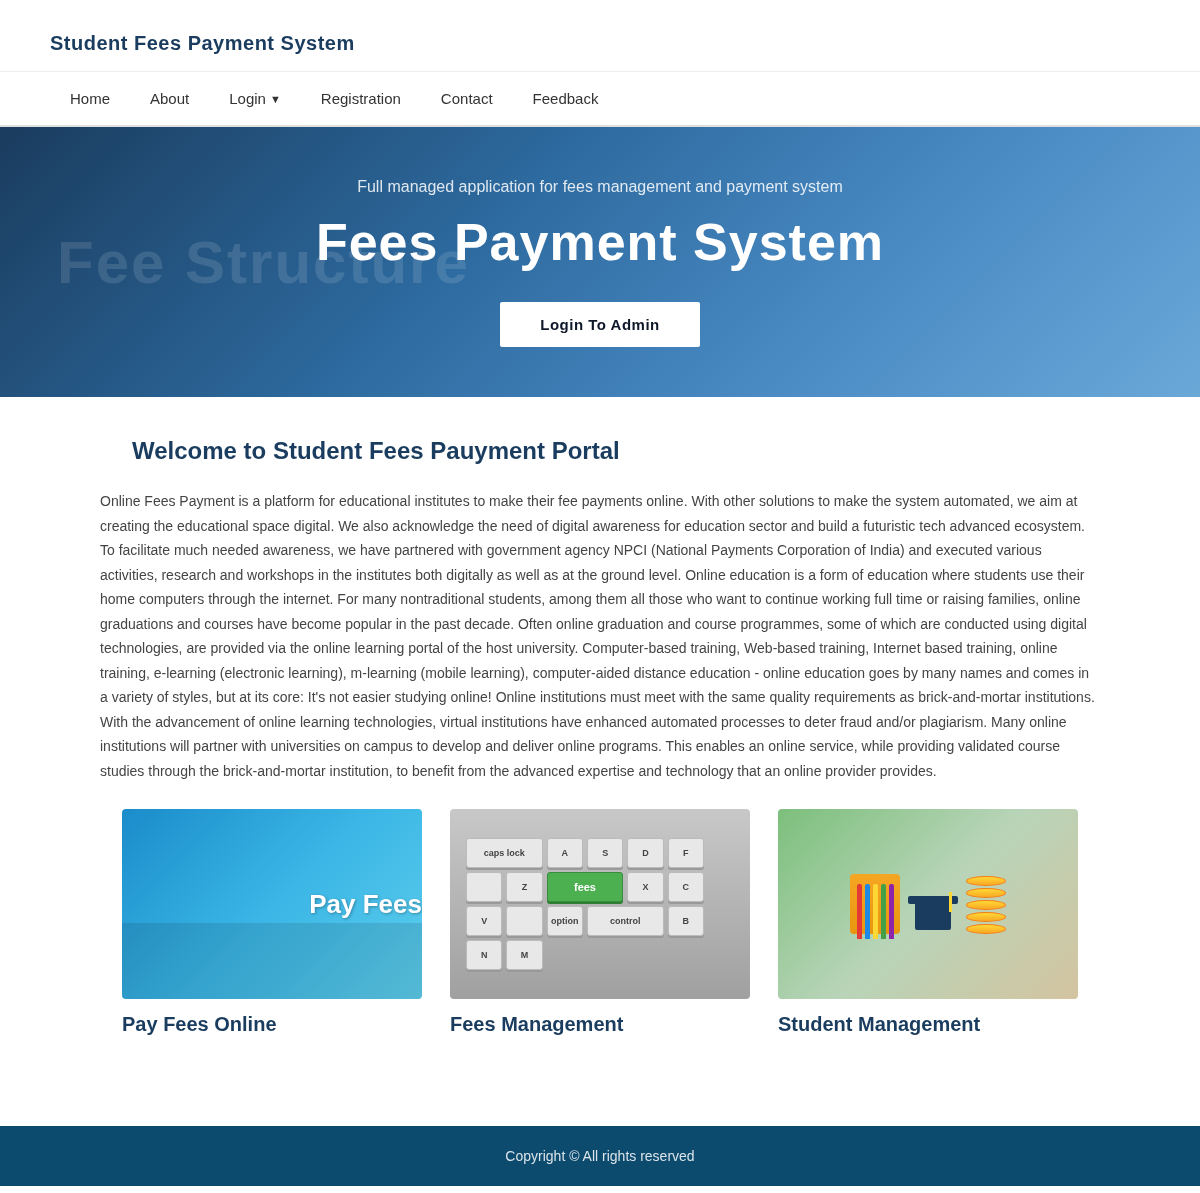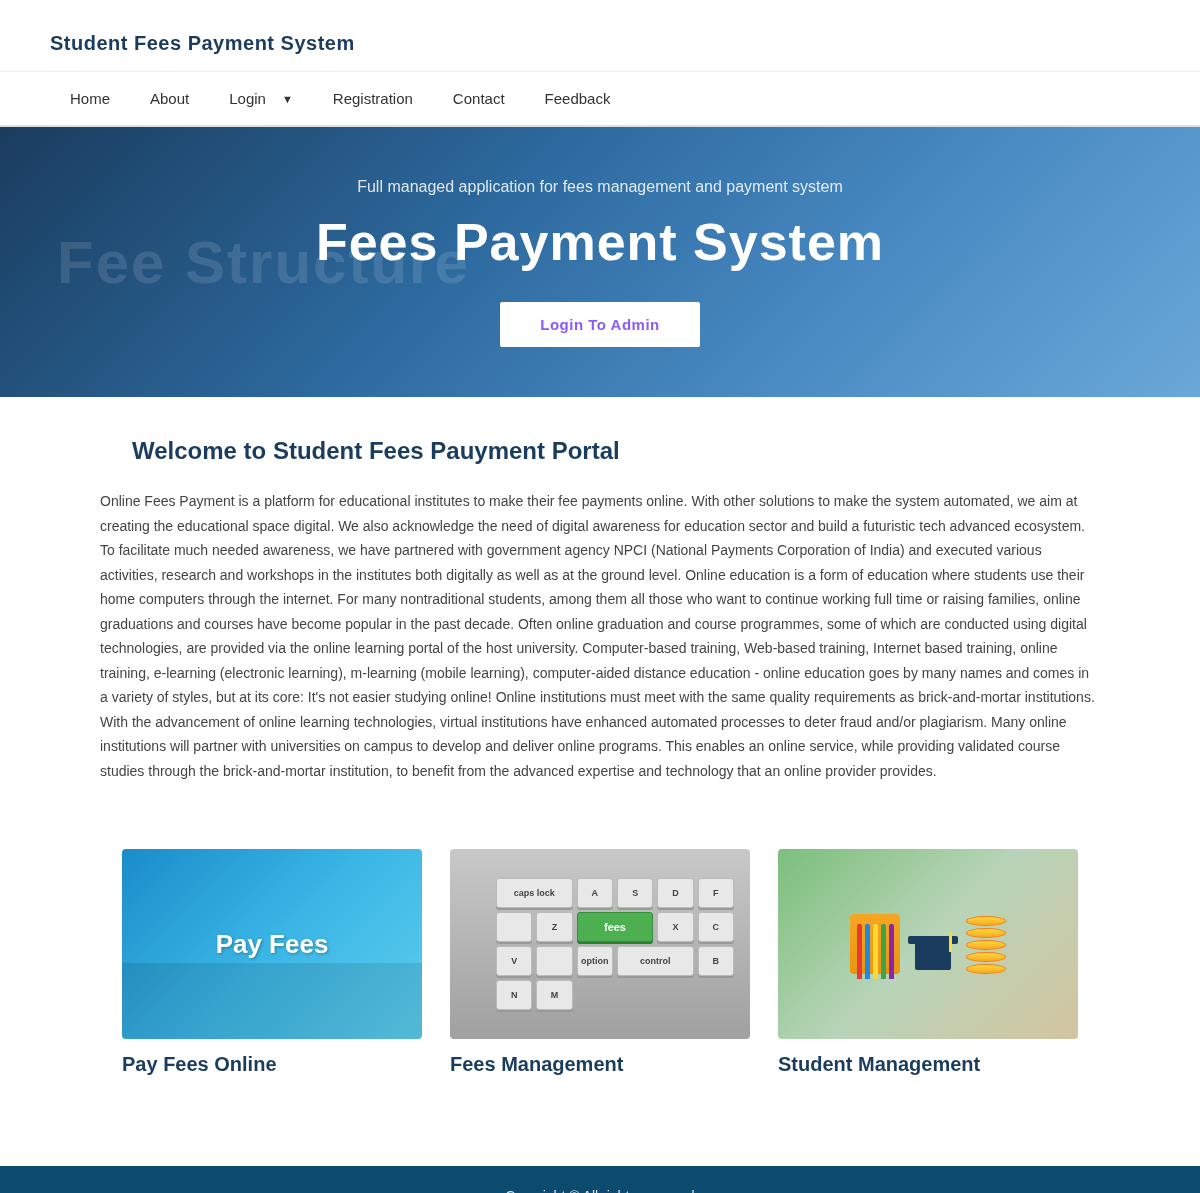--- a/index.html
+++ b/index.html
@@ -34,21 +34,21 @@
       padding: 18px 20px;
       text-decoration: none;
       color: #333;
       font-size: 15px;
       font-weight: 500;
       transition: color 0.2s;
     }
     .nav-login {
       display: flex;
       align-items: center;
-      gap: 16px;
+      gap: 4px;
     }
     .chevron-icon {
       font-size: 11px;
       display: inline-block;
     }
 
     
     .hero {
       position: relative;
       min-height: 270px;
@@ -82,21 +82,21 @@
     .hero-title {
       color: #fff;
       font-size: 52px;
       font-weight: 900;
       margin-bottom: 30px;
       text-align: center;
       letter-spacing: 1px;
     }
     .hero-btn {
       background: #fff;
-      color: #8b5cf6;
+      color: #0f172a;
       border: none;
       padding: 14px 40px;
       font-size: 15px;
       font-weight: 600;
       cursor: pointer;
       border-radius: 2px;
       letter-spacing: 0.5px;
       transition: background 0.2s;
     }
 
@@ -110,21 +110,21 @@
       font-size: 24px;
       font-weight: 700;
       color: #1a3c5e;
       margin-bottom: 24px;
       margin-left: 32px;
     }
     .welcome-text {
       font-size: 14px;
       line-height: 1.75;
       color: #444;
-      margin-bottom: 66px;
+      margin-bottom: 26px;
     }
 
     
     .cards-row {
       display: flex;
       gap: 28px;
       justify-content: center;
       margin-bottom: 40px;
     }
     .card {
@@ -141,21 +141,21 @@
       position: relative;
     }
 
     
     .pay-fees-img {
       background: linear-gradient(135deg, #1a8cca 0%, #3ab5e5 50%, #5ecfee 100%);
       width: 100%;
       height: 100%;
       display: flex;
       align-items: center;
-      justify-content: center;
+      justify-content: flex-end;
       position: relative;
     }
     .pay-fees-img::before {
       content: '';
       position: absolute;
       bottom: 0;
       left: 0;
       right: 0;
       height: 40%;
       background: rgba(0,0,0,0.1);
@@ -168,21 +168,21 @@
       text-shadow: 1px 1px 3px rgba(0,0,0,0.3);
     }
 
     
     .fees-mgmt-img {
       background: linear-gradient(180deg, #c8c8c8 0%, #a0a0a0 100%);
       width: 100%;
       height: 100%;
       display: flex;
       align-items: center;
-      justify-content: flex-end;
+      justify-content: flex-start;
       position: relative;
     }
     .keyboard-visual {
       display: grid;
       grid-template-columns: repeat(6, 1fr);
       gap: 4px;
       padding: 16px;
       width: 90%;
     }
     .key {

